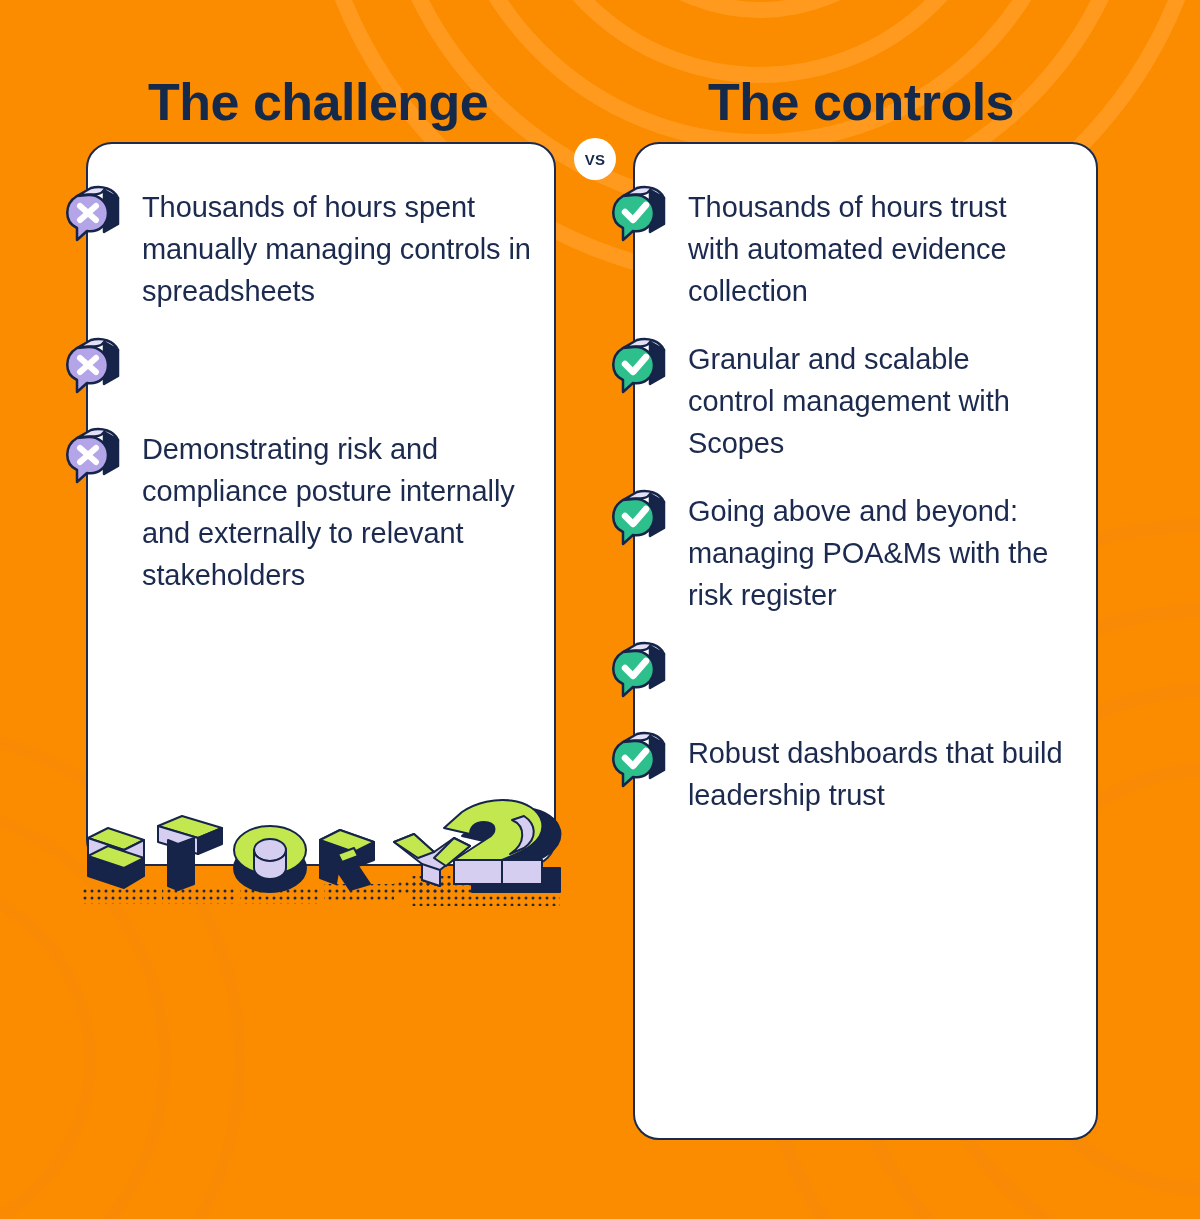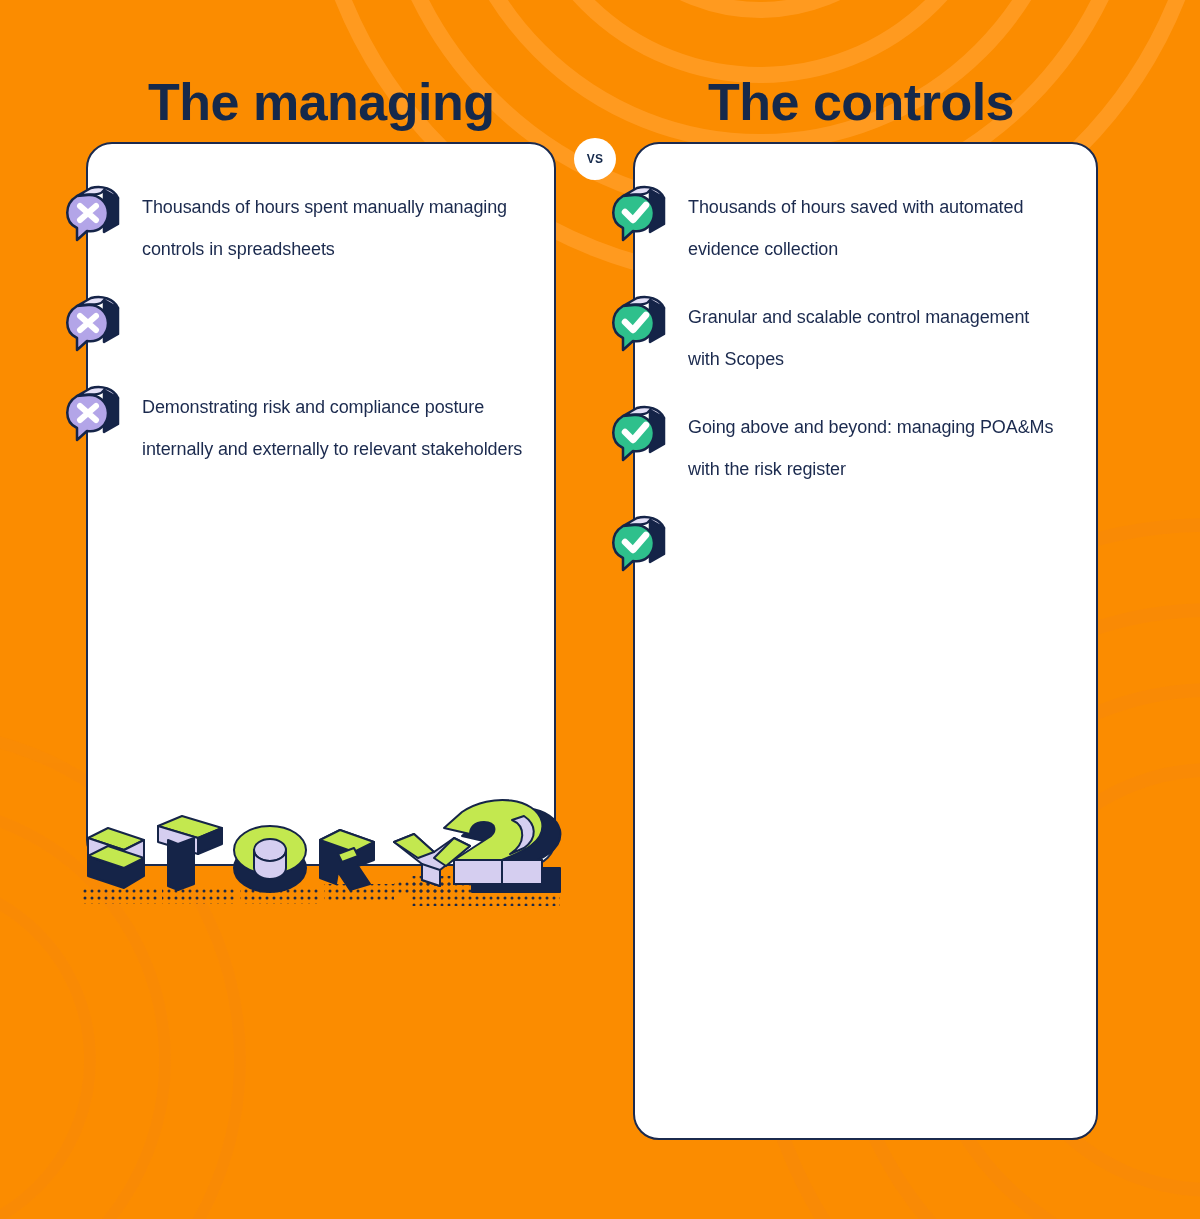--- a/index.html
+++ b/index.html
@@ -52,21 +52,21 @@
     position: absolute;
     left: 574px;
     top: 78px;
     width: 42px;
     height: 42px;
     border-radius: 50%;
     background: #FFFFFF;
     display: flex;
     align-items: center;
     justify-content: center;
-    font-size: 12px;
+    font-size: 15px;
     font-weight: 700;
     letter-spacing: 0.3px;
     color: #15294B;
   }
 
   
   .card {
     position: absolute;
     background: #FFFFFF;
     border: 2px solid #1B2A4E;
@@ -103,21 +103,21 @@
   .bullet-icon {
     flex: 0 0 auto;
     width: 72px;
     height: 72px;
     margin-right: 12px;
     margin-top: -4px;
   }
   .bullet-icon svg { display: block; width: 72px; height: 72px; }
 
   .item-text {
-    font-size: 18px;
+    font-size: 29px;
     line-height: 42px;
     font-weight: 400;
     color: #1B2A4E;
     padding-top: 4px;
     letter-spacing: -0.1px;
   }
   #list-challenge .item-text { width: 390px; }
   #list-solution  .item-text { width: 375px; }
 
   
@@ -157,21 +157,21 @@
     <circle cx="-90" cy="1060" r="180"></circle>
     <circle cx="-90" cy="1060" r="255"></circle>
     <circle cx="-90" cy="1060" r="330"></circle>
   </g>
 </svg>
 
 <div class="card" id="card-challenge"></div>
 <div class="card" id="card-solution"></div>
 
 <div class="headings">
-  <div class="heading left">The managing</div>
+  <div class="heading left">The challenge</div>
   <div class="vs-badge">VS</div>
   <div class="heading right">The controls</div>
 </div>
 
 <div class="list" id="list-challenge">
 
   <div class="list-item">
     <span class="bullet-icon">
       <svg viewBox="0 0 72 72">
         <path d="M46 12 L60 20 L60 46 L46 54 Z" fill="#152448" stroke="#152448" stroke-width="2.5" stroke-linejoin="round"></path>
@@ -212,21 +212,21 @@
 
   <div class="list-item">
     <span class="bullet-icon">
       <svg viewBox="0 0 72 72">
         <path d="M46 12 L60 20 L60 46 L46 54 Z" fill="#152448" stroke="#152448" stroke-width="2.5" stroke-linejoin="round"></path>
         <path d="M46 12 L60 20 C56 11 44 7 33 10 L19 18 C30 15 42 19 46 12 Z" fill="#E4E0F7" stroke="#152448" stroke-width="2.5" stroke-linejoin="round"></path>
         <path d="M19 18 C6 26 6 44 19 50 L19 62 L29 53 C40 55 50 47 50 35 C50 24 40 16 30 17 Z" fill="#2EC08C" stroke="#152448" stroke-width="2.5" stroke-linejoin="round"></path>
         <path d="M21 34 L29 42 L42 27" fill="none" stroke="#FFFFFF" stroke-width="6.5" stroke-linecap="round" stroke-linejoin="round"></path>
       </svg>
     </span>
-    <span class="item-text">Thousands of hours saved with automated evidence collection</span>
+    <span class="item-text">Thousands of hours trust with automated evidence collection</span>
   </div>
 
   <div class="list-item">
     <span class="bullet-icon">
       <svg viewBox="0 0 72 72">
         <path d="M46 12 L60 20 L60 46 L46 54 Z" fill="#152448" stroke="#152448" stroke-width="2.5" stroke-linejoin="round"></path>
         <path d="M46 12 L60 20 C56 11 44 7 33 10 L19 18 C30 15 42 19 46 12 Z" fill="#E4E0F7" stroke="#152448" stroke-width="2.5" stroke-linejoin="round"></path>
         <path d="M19 18 C6 26 6 44 19 50 L19 62 L29 53 C40 55 50 47 50 35 C50 24 40 16 30 17 Z" fill="#2EC08C" stroke="#152448" stroke-width="2.5" stroke-linejoin="round"></path>
         <path d="M21 34 L29 42 L42 27" fill="none" stroke="#FFFFFF" stroke-width="6.5" stroke-linecap="round" stroke-linejoin="round"></path>
       </svg>
@@ -250,20 +250,31 @@
     <span class="bullet-icon">
       <svg viewBox="0 0 72 72">
         <path d="M46 12 L60 20 L60 46 L46 54 Z" fill="#152448" stroke="#152448" stroke-width="2.5" stroke-linejoin="round"></path>
         <path d="M46 12 L60 20 C56 11 44 7 33 10 L19 18 C30 15 42 19 46 12 Z" fill="#E4E0F7" stroke="#152448" stroke-width="2.5" stroke-linejoin="round"></path>
         <path d="M19 18 C6 26 6 44 19 50 L19 62 L29 53 C40 55 50 47 50 35 C50 24 40 16 30 17 Z" fill="#2EC08C" stroke="#152448" stroke-width="2.5" stroke-linejoin="round"></path>
         <path d="M21 34 L29 42 L42 27" fill="none" stroke="#FFFFFF" stroke-width="6.5" stroke-linecap="round" stroke-linejoin="round"></path>
       </svg>
     </span>
   </div>
 
+  <div class="list-item">
+    <span class="bullet-icon">
+      <svg viewBox="0 0 72 72">
+        <path d="M46 12 L60 20 L60 46 L46 54 Z" fill="#152448" stroke="#152448" stroke-width="2.5" stroke-linejoin="round"></path>
+        <path d="M46 12 L60 20 C56 11 44 7 33 10 L19 18 C30 15 42 19 46 12 Z" fill="#E4E0F7" stroke="#152448" stroke-width="2.5" stroke-linejoin="round"></path>
+        <path d="M19 18 C6 26 6 44 19 50 L19 62 L29 53 C40 55 50 47 50 35 C50 24 40 16 30 17 Z" fill="#2EC08C" stroke="#152448" stroke-width="2.5" stroke-linejoin="round"></path>
+        <path d="M21 34 L29 42 L42 27" fill="none" stroke="#FFFFFF" stroke-width="6.5" stroke-linecap="round" stroke-linejoin="round"></path>
+      </svg>
+    </span>
+    <span class="item-text">Robust dashboards that build leadership trust</span>
+  </div>
 
 </div>
 
 <div id="story-wordmark">
   <svg viewBox="0 0 510 115" width="510" height="115">
     <defs>
       <pattern id="halftone" width="7" height="7" patternUnits="userSpaceOnUse">
         <circle cx="2" cy="2" r="1.5" fill="#152448"></circle>
       </pattern>
     </defs>

